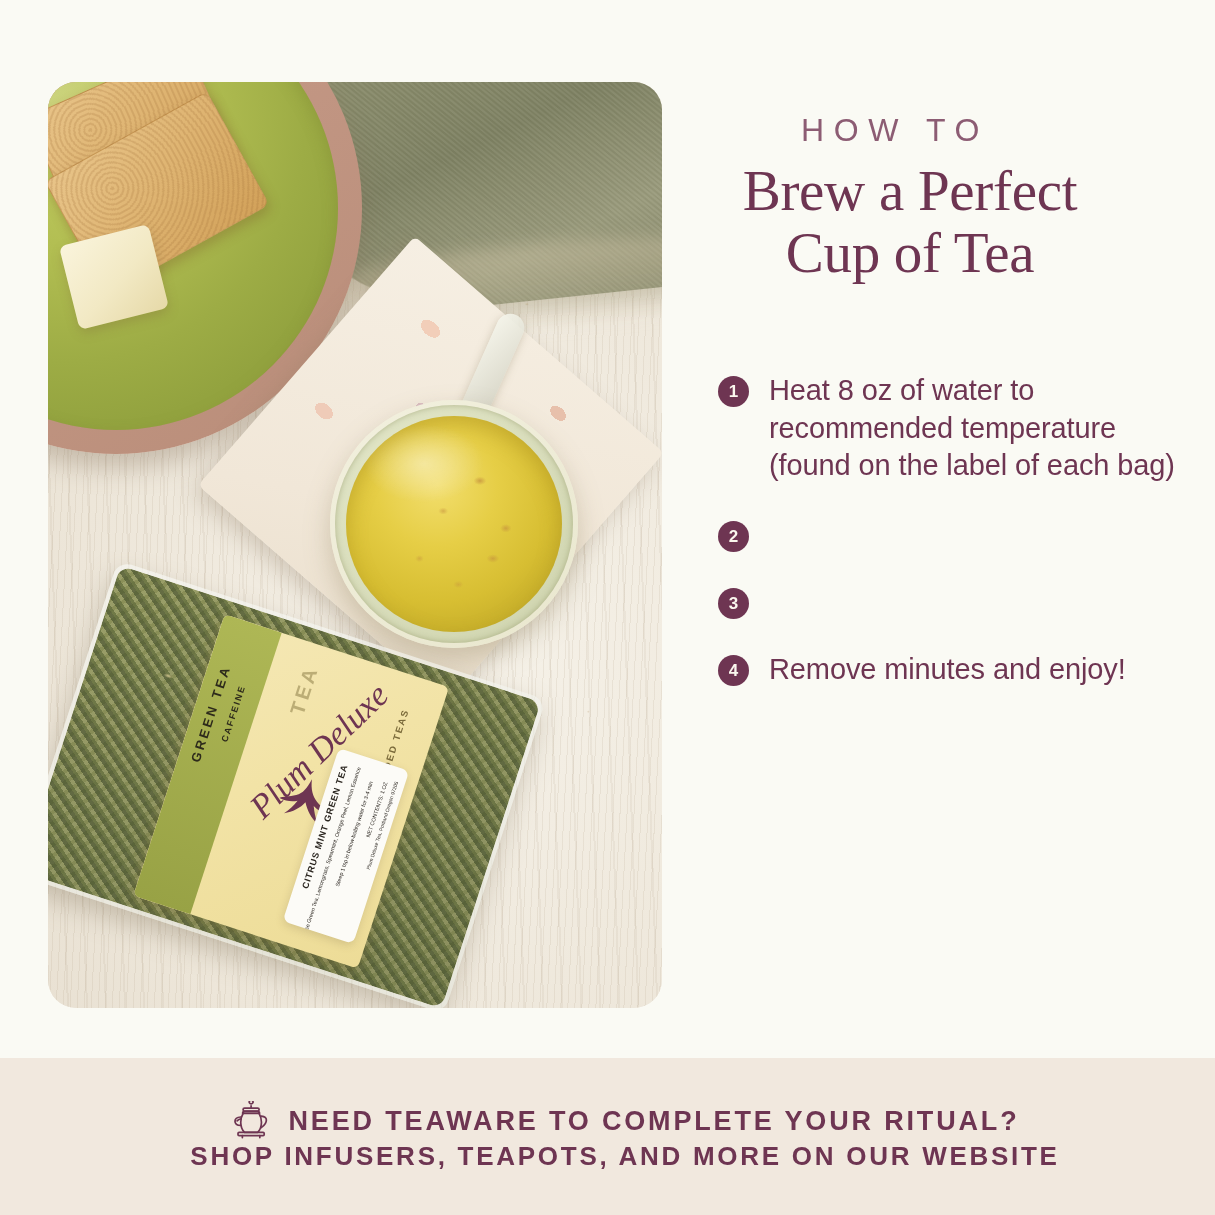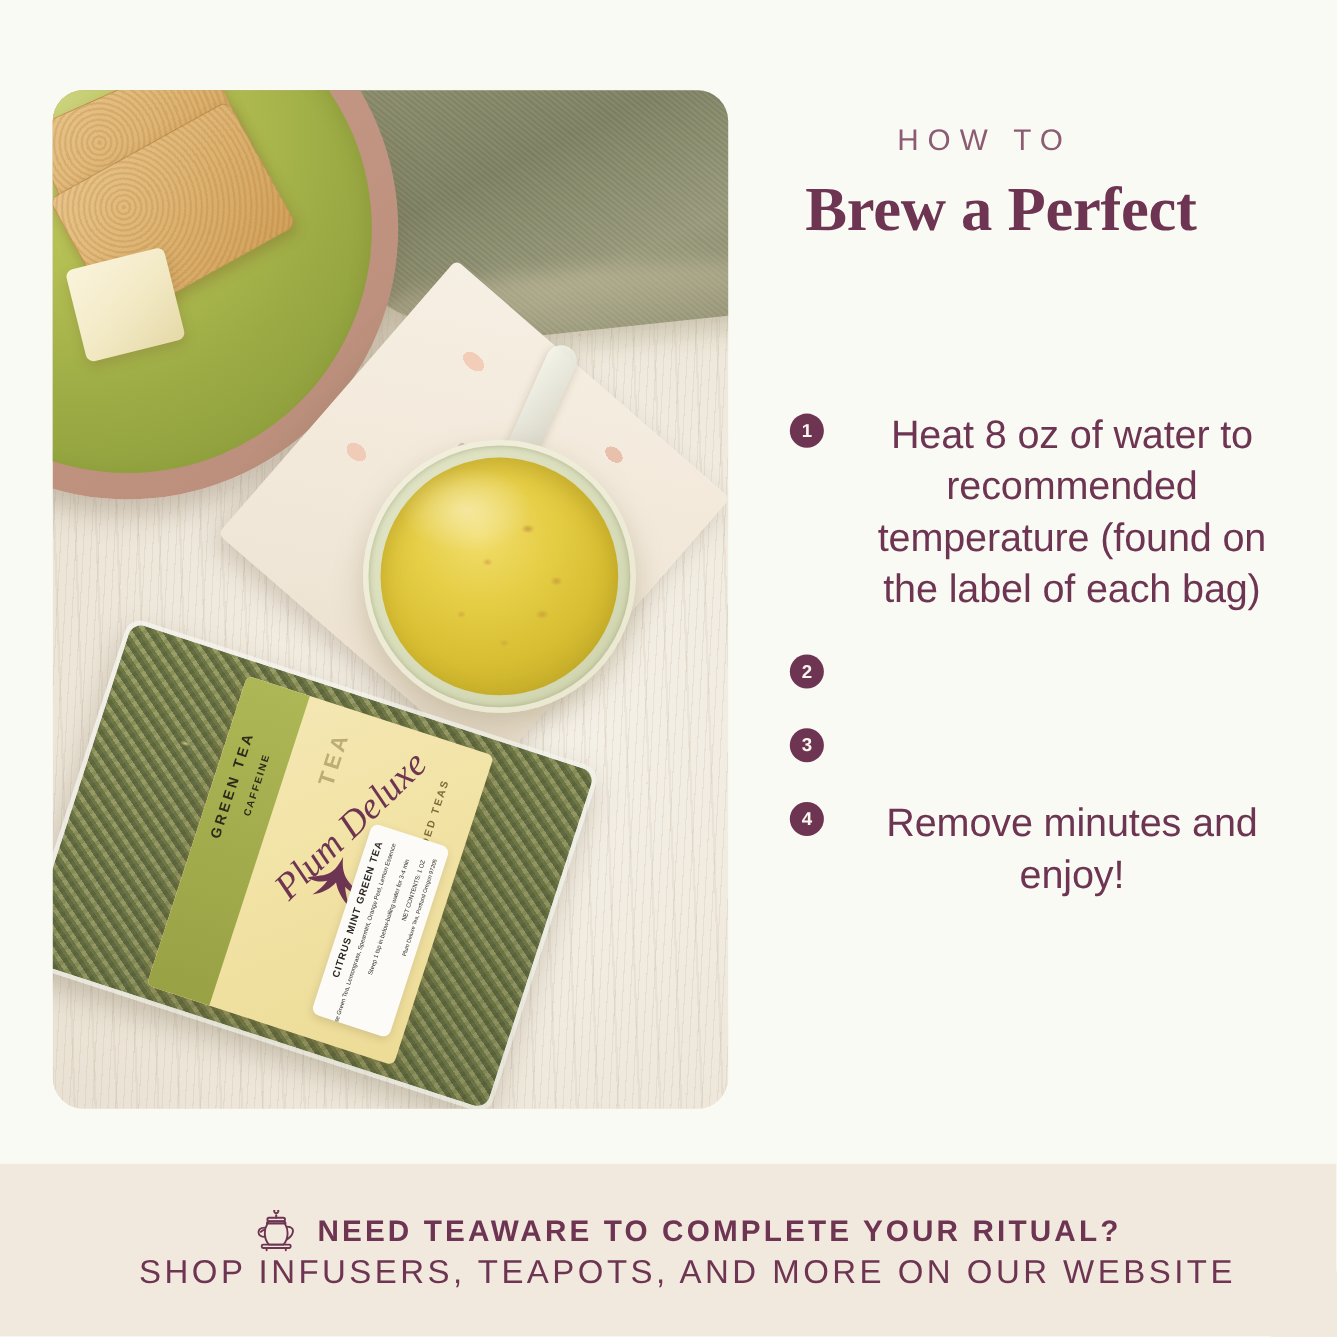--- a/index.html
+++ b/index.html
@@ -236,61 +236,60 @@
   .wl3{ left:38px; top:22px; font-size:5.5px; }
   .wl4{ left:52px; top:18px; font-size:5.5px; }
   .wl5{ left:62px; top:14px; font-size:5px; }
 
   
   .col{ position:absolute; left:700px; top:0; width:515px; height:1058px; }
 
   .kicker{
     position:absolute; left:0; top:112px; width:390px;
     text-align:center; color:#8C5C73;
-    font-size:27px; letter-spacing:.30em; font-weight:400;
+    font-size:32px; letter-spacing:.30em; font-weight:400;
   }
   .headline{
     position:absolute; left:0; top:160px; width:420px;
     text-align:center; color:#6E3552;
-    font-family:"Liberation Serif", serif; font-weight:700;
+    font-family:"Liberation Serif", serif; font-weight:400;
     font-size:57px; line-height:1.08; letter-spacing:-.005em;
   }
   .headline span{ display:block; }
 
   .steps{ position:absolute; left:18px; top:372px; width:462px; }
   .step{ display:flex; gap:20px; margin-bottom:32px; }
   .step:last-child{ margin-bottom:0; }
   .num{
     flex:0 0 auto; width:31px; height:31px; border-radius:50%;
     background:#6E3552; color:#FBF7EE;
     font-size:17px; font-weight:700;
     display:flex; align-items:center; justify-content:center;
     margin-top:4px;
   }
   .stxt{
-    color:#6E3552; font-size:36px; line-height:1.30; font-weight:400;
+    color:#6E3552; font-size:29px; line-height:1.30; font-weight:400;
     letter-spacing:-.004em;
-    text-align:center;
   }
 
   
   .footer{
     position:absolute; left:0; top:1058px; width:1215px; height:157px;
     background:#F1E8DE;
     display:flex; flex-direction:column;
     align-items:center; justify-content:center; gap:0;padding-left:35px;
   }
   .f-row1{ display:flex; align-items:center; gap:16px; }
   .teapot-icon{ width:42px; height:40px; display:block; }
   .f-line1{
     color:#6E3552; font-size:27px; font-weight:700;
     letter-spacing:.105em; white-space:nowrap;
   }
   .f-line2{
-    color:#6E3552; font-size:30px; font-weight:400;
+    color:#6E3552; font-size:26px; font-weight:700;
     letter-spacing:.105em; white-space:nowrap;
   }
 </style>
 </head>
 <body>
 
 <div class="poster">
 
   <div class="photo-wrap">
     <div class="photo">
@@ -346,20 +345,21 @@
 
     </div>
   </div>
 
   <div class="col">
 
     <div class="kicker">HOW TO</div>
 
     <h1 class="headline">
       <span>Brew a Perfect</span>
+      <span>Cup of Tea</span>
     </h1>
 
     <ol class="steps">
       <li class="step">
         <span class="num">1</span>
         <span class="stxt">Heat 8 oz of water to recommended temperature (found on the label of each bag)</span>
       </li>
       <li class="step">
         <span class="num">2</span>
       </li>

